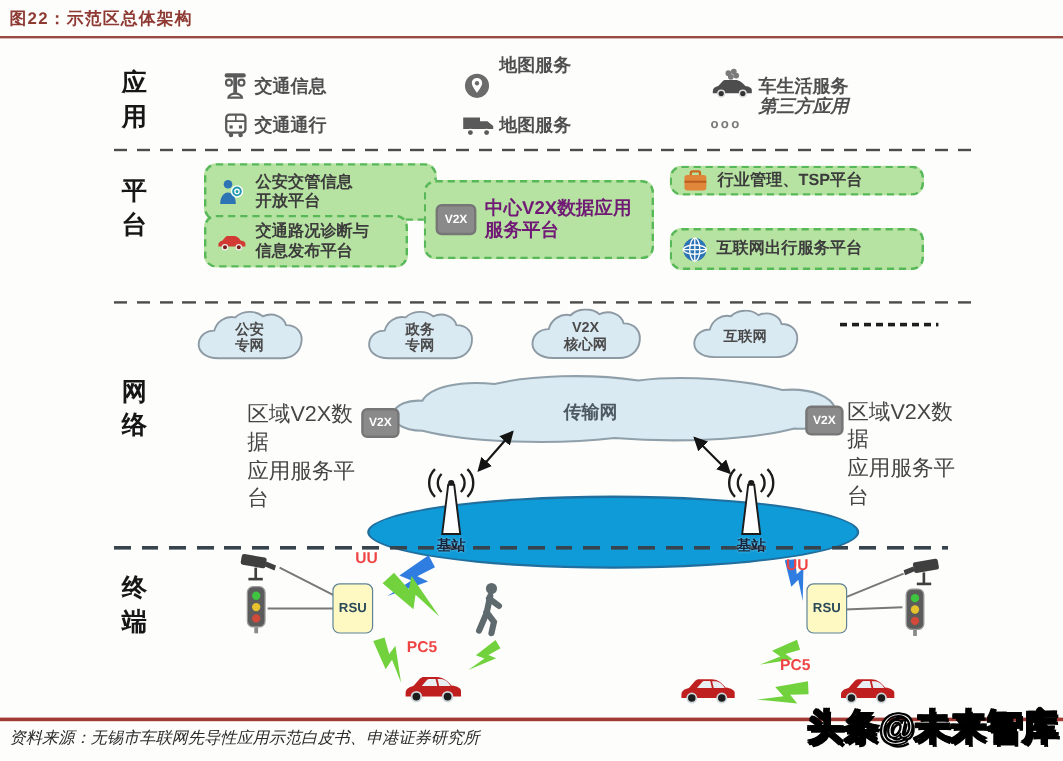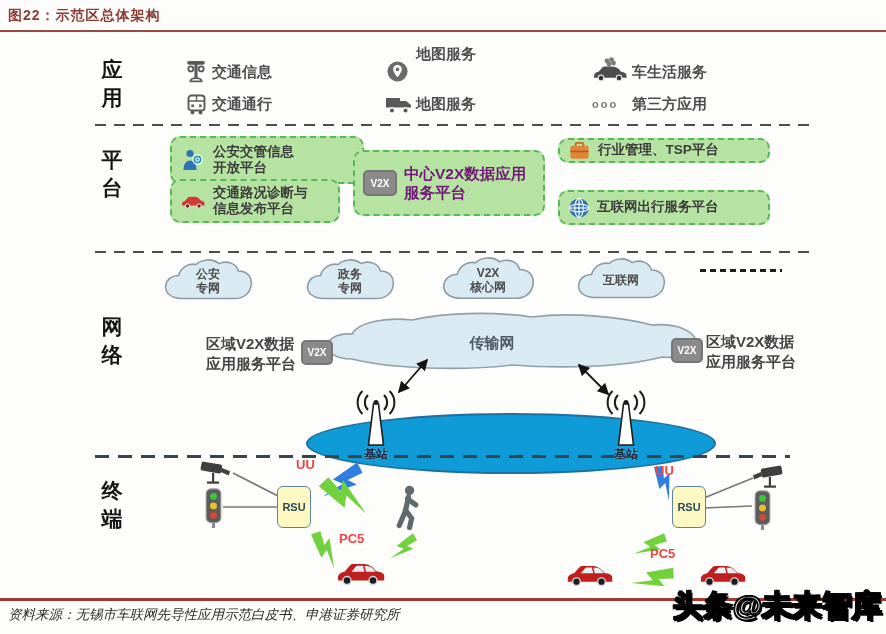--- a/index.html
+++ b/index.html
@@ -29,21 +29,21 @@
         gap:7px;padding:2px 6px 2px 8px;box-sizing:border-box;}
   .gbox-text{font-size:13.5px;font-weight:600;color:#3c3c3c;line-height:1.2;}
   .gbox-text.big{font-size:15.5px;font-weight:bold;color:#701a75;line-height:1.25;}
   .v2x-chip{background:#8a8a8a;border:2px solid #767676;border-radius:5px;color:#fff;font-size:10px;
             font-weight:bold;display:flex;align-items:center;justify-content:center;flex:0 0 auto;}
 
   
   .cloud-label{position:absolute;inset:0;display:flex;align-items:center;justify-content:center;
                font-size:12px;font-weight:600;color:#4a4a4a;line-height:1.15;text-align:center;}
   .dots-row{height:3px;background:repeating-linear-gradient(90deg,#1e1e1e 0 6px,transparent 6px 10px);}
-  .regional{font-size:15px;font-weight:700;color:#454545;line-height:1.3;}
+  .regional{font-size:18px;font-weight:400;color:#454545;line-height:1.3;}
   .trans-label{font-size:15px;font-weight:bold;color:#4e5a62;text-align:center;}
   .blue-ellipse{left:306px;top:413px;width:406px;height:57px;border-radius:50%;
                 background:#0f9bd8;border:2px solid #206f9e;z-index:2;}
   .bs-label{font-size:12px;font-weight:bold;color:#14243d;z-index:8;text-align:center;
             text-shadow:0 0 2px rgba(255,255,255,.55);}
 
   
   .rsu{width:32px;height:40px;background:#fef9c3;border:1.5px solid #5f8396;border-radius:6px;
        display:flex;align-items:center;justify-content:center;font-size:11px;font-weight:bold;color:#2b4a5a;z-index:6;}
   .tag{font-size:13px;font-weight:800;color:#ef4444;z-index:7;}
@@ -130,21 +130,21 @@
   <div class="abs icon" style="left:384px;top:94px;">
     <svg width="30" height="22" viewBox="0 0 30 21">
         <path d="M2 3.5h14v9.5H2z M16 6.5h6.2l4.8 4v2.5H16z" fill="#5a5a5a"></path>
         <circle cx="8" cy="16" r="2.6" fill="#5a5a5a" stroke="#fff" stroke-width="1.1"></circle>
         <circle cx="21.5" cy="16" r="2.6" fill="#5a5a5a" stroke="#fff" stroke-width="1.1"></circle>
       </svg>
   </div>
   <div class="abs app-label" style="left:416px;top:95px;">地图服务</div>
 
   <div class="abs dots" style="left:592px;top:98px;">ooo</div>
-  <div class="abs app-label" style="left:632px;top:95px;">第三方应用</div>
+  <div class="abs app-label" style="left:632px;top:79px;font-style:italic;">第三方应用</div>
 
   <div class="abs gbox" style="left:170px;top:136px;width:194px;height:48px;">
     <span class="icon">
       <svg width="26" height="27" viewBox="0 0 26 27">
           <circle cx="10" cy="6.5" r="3.6" fill="#2d74b5"></circle>
           <path d="M3.5 23c0-6 3-9.5 6.5-9.5s6.5 3.5 6.5 9.5z" fill="#2d74b5"></path>
           <circle cx="17.5" cy="12.5" r="4.6" fill="#1f9aaf" stroke="#fff" stroke-width="1.2"></circle>
           <circle cx="17.5" cy="12.5" r="1.8" fill="none" stroke="#fff" stroke-width="1.1"></circle>
         </svg>
     </span>

